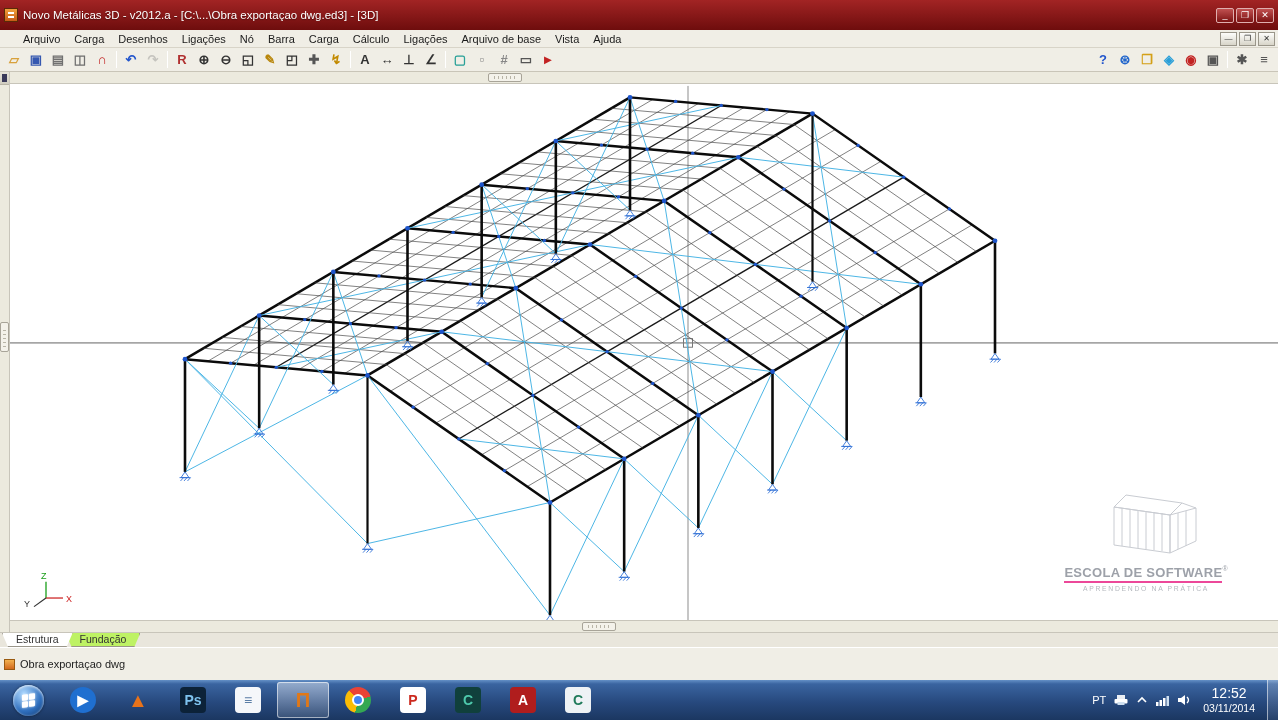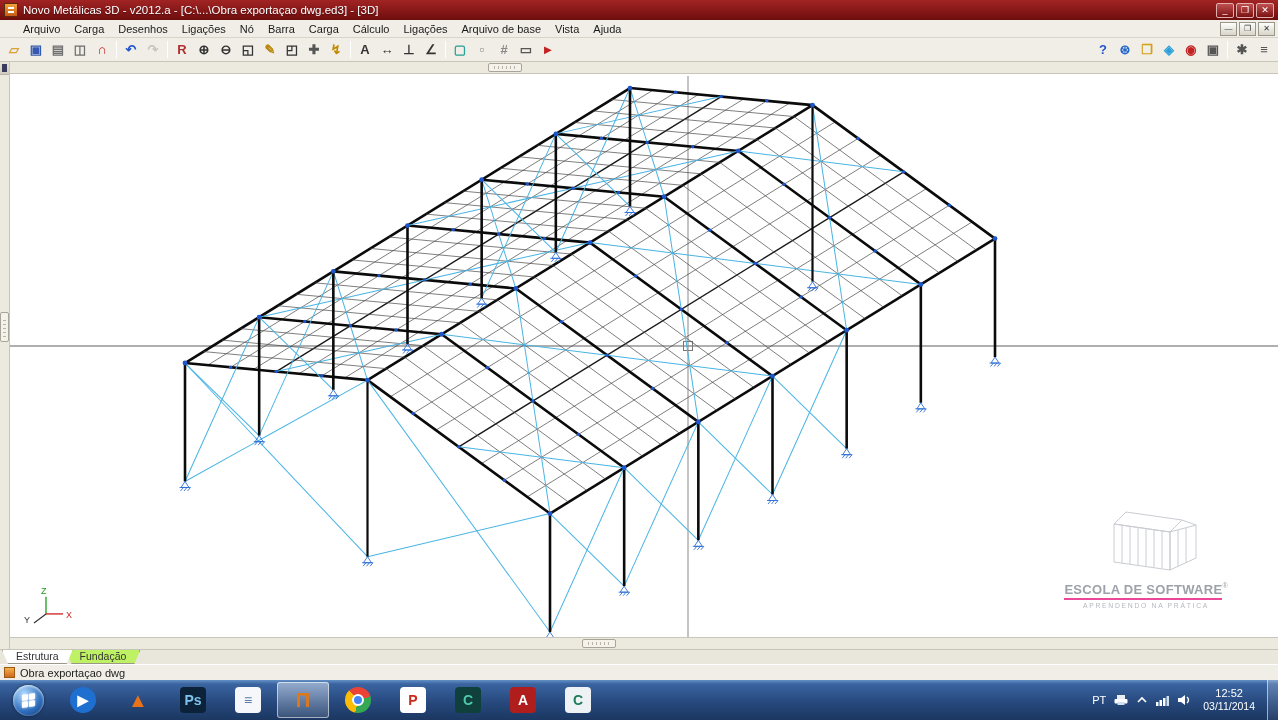--- a/index.html
+++ b/index.html
@@ -1,21 +1,21 @@
 <!DOCTYPE html>
 <html><head>
 <meta charset="utf-8">
 <style>
   * { box-sizing: border-box; margin: 0; padding: 0; }
   html,body { width:1278px; height:720px; overflow:hidden; }
   body { font-family:"Liberation Sans", sans-serif; background:#000; }
   .app { width:1278px; height:720px; display:flex; flex-direction:column; background:#f0eee6; }
 
   
-  .titlebar { height:20px; background:linear-gradient(#a22424,#6e0d0d); display:flex; align-items:center;
+  .titlebar { height:30px; background:linear-gradient(#a22424,#6e0d0d); display:flex; align-items:center;
     padding:0 4px; color:#fff; font-size:11.5px; }
   .app-icon { width:14px; height:14px; margin-right:5px; border:1px solid #5a2a06;
     background:linear-gradient(#f2a23c,#c55a16); position:relative; flex:0 0 auto; }
   .app-icon::after { content:""; position:absolute; left:3px; right:3px; top:3px; height:2px; background:#fff;
     box-shadow:0 4px 0 #fff, -0 0 0 #fff; }
   .title-text { flex:1; white-space:nowrap; overflow:hidden; text-shadow:0 1px 1px rgba(0,0,0,.4); }
   .win-btns { display:flex; gap:2px; }
   .wbtn { width:18px; height:15px; background:linear-gradient(#c05050,#7c1212); border:1px solid #dfae ae;
     border:1px solid #dfaeae; color:#fff; font-size:9px; line-height:13px; text-align:center; border-radius:2px; }
 
@@ -65,21 +65,21 @@
   .wm-sub { font-size:6.8px; letter-spacing:1.7px; color:#b4b8be; margin-top:2px; }
 
   
   .tabrow { height:15px; background:#e9e6dc; border-top:1px solid #c8c5ba; display:flex; align-items:stretch;
     font-size:10.5px; padding-left:2px; }
   .tab { position:relative; padding:0 13px; line-height:13px; color:#333; background:#bef264; border:1px solid #9a968a;
     border-top:none; clip-path:polygon(0 0,100% 0,calc(100% - 6px) 100%,6px 100%); margin-right:-7px; cursor:default; }
   .tab.active { background:#fff; z-index:2; }
 
   
-  .statusbar { height:16px; background:#f0eee6; border-top:1px solid #fff; display:flex; align-items:center;
+  .statusbar { height:33px; background:#f0eee6; border-top:1px solid #fff; display:flex; align-items:center;
     font-size:11px; color:#222; padding-left:4px; gap:5px; }
   .doc-icon { width:11px; height:11px; background:linear-gradient(#f3b14f,#d2691e); border:1px solid #9a5a10; flex:0 0 auto; }
 
   
   .taskbar { height:40px; background:linear-gradient(#6490c6 0%,#3a64a0 10%,#27497e 55%,#1b3761 100%);
     display:flex; align-items:center; padding-left:2px; gap:3px; }
   .task-item { width:52px; height:36px; display:flex; align-items:center; justify-content:center; border-radius:3px; cursor:default; }
   .task-item.active { background:linear-gradient(rgba(255,255,255,.45),rgba(255,255,255,.12));
     box-shadow:inset 0 0 0 1px rgba(255,255,255,.55); }
   .tile { width:26px; height:26px; border-radius:4px; display:flex; align-items:center; justify-content:center;
@@ -88,21 +88,21 @@
     background:radial-gradient(circle at 35% 28%, #aed9ff, #2f6fbe 58%, #0e3468);
     box-shadow:inset 0 1px 3px rgba(255,255,255,.9), 0 0 3px rgba(0,0,0,.5); display:grid; place-items:center; }
   .flag { width:13px; height:13px; display:grid; grid-template:1fr 1fr / 1fr 1fr; gap:1.5px; transform:skewY(-8deg); }
   .flag i { background:#fff; border-radius:1px; box-shadow:0 0 2px rgba(255,255,255,.9); }
   .chrome { width:26px; height:26px; border-radius:50%; position:relative;
     background:conic-gradient(from -45deg,#ea4335 0 33%,#34a853 0 66%,#fbbc05 0 100%); }
   .chrome::after { content:""; position:absolute; inset:7px; background:#4285f4; border:2.5px solid #fff; border-radius:50%; }
   .tray { margin-left:auto; display:flex; align-items:center; gap:8px; color:#fff; font-size:11px; }
   .tray-icon { display:flex; align-items:center; }
   .clock { text-align:center; line-height:1.3; padding:0 4px; }
-  .clock .t { font-size:11px; }
+  .clock .t { font-size:14px; }
   .clock .d { font-size:10.5px; }
   .show-desktop { width:11px; height:40px; border-left:1px solid rgba(255,255,255,.55);
     background:linear-gradient(rgba(255,255,255,.2),rgba(255,255,255,.05)); }
 </style>
 </head>
 <body>
 
 <div class="app">
 
   <div class="titlebar">

